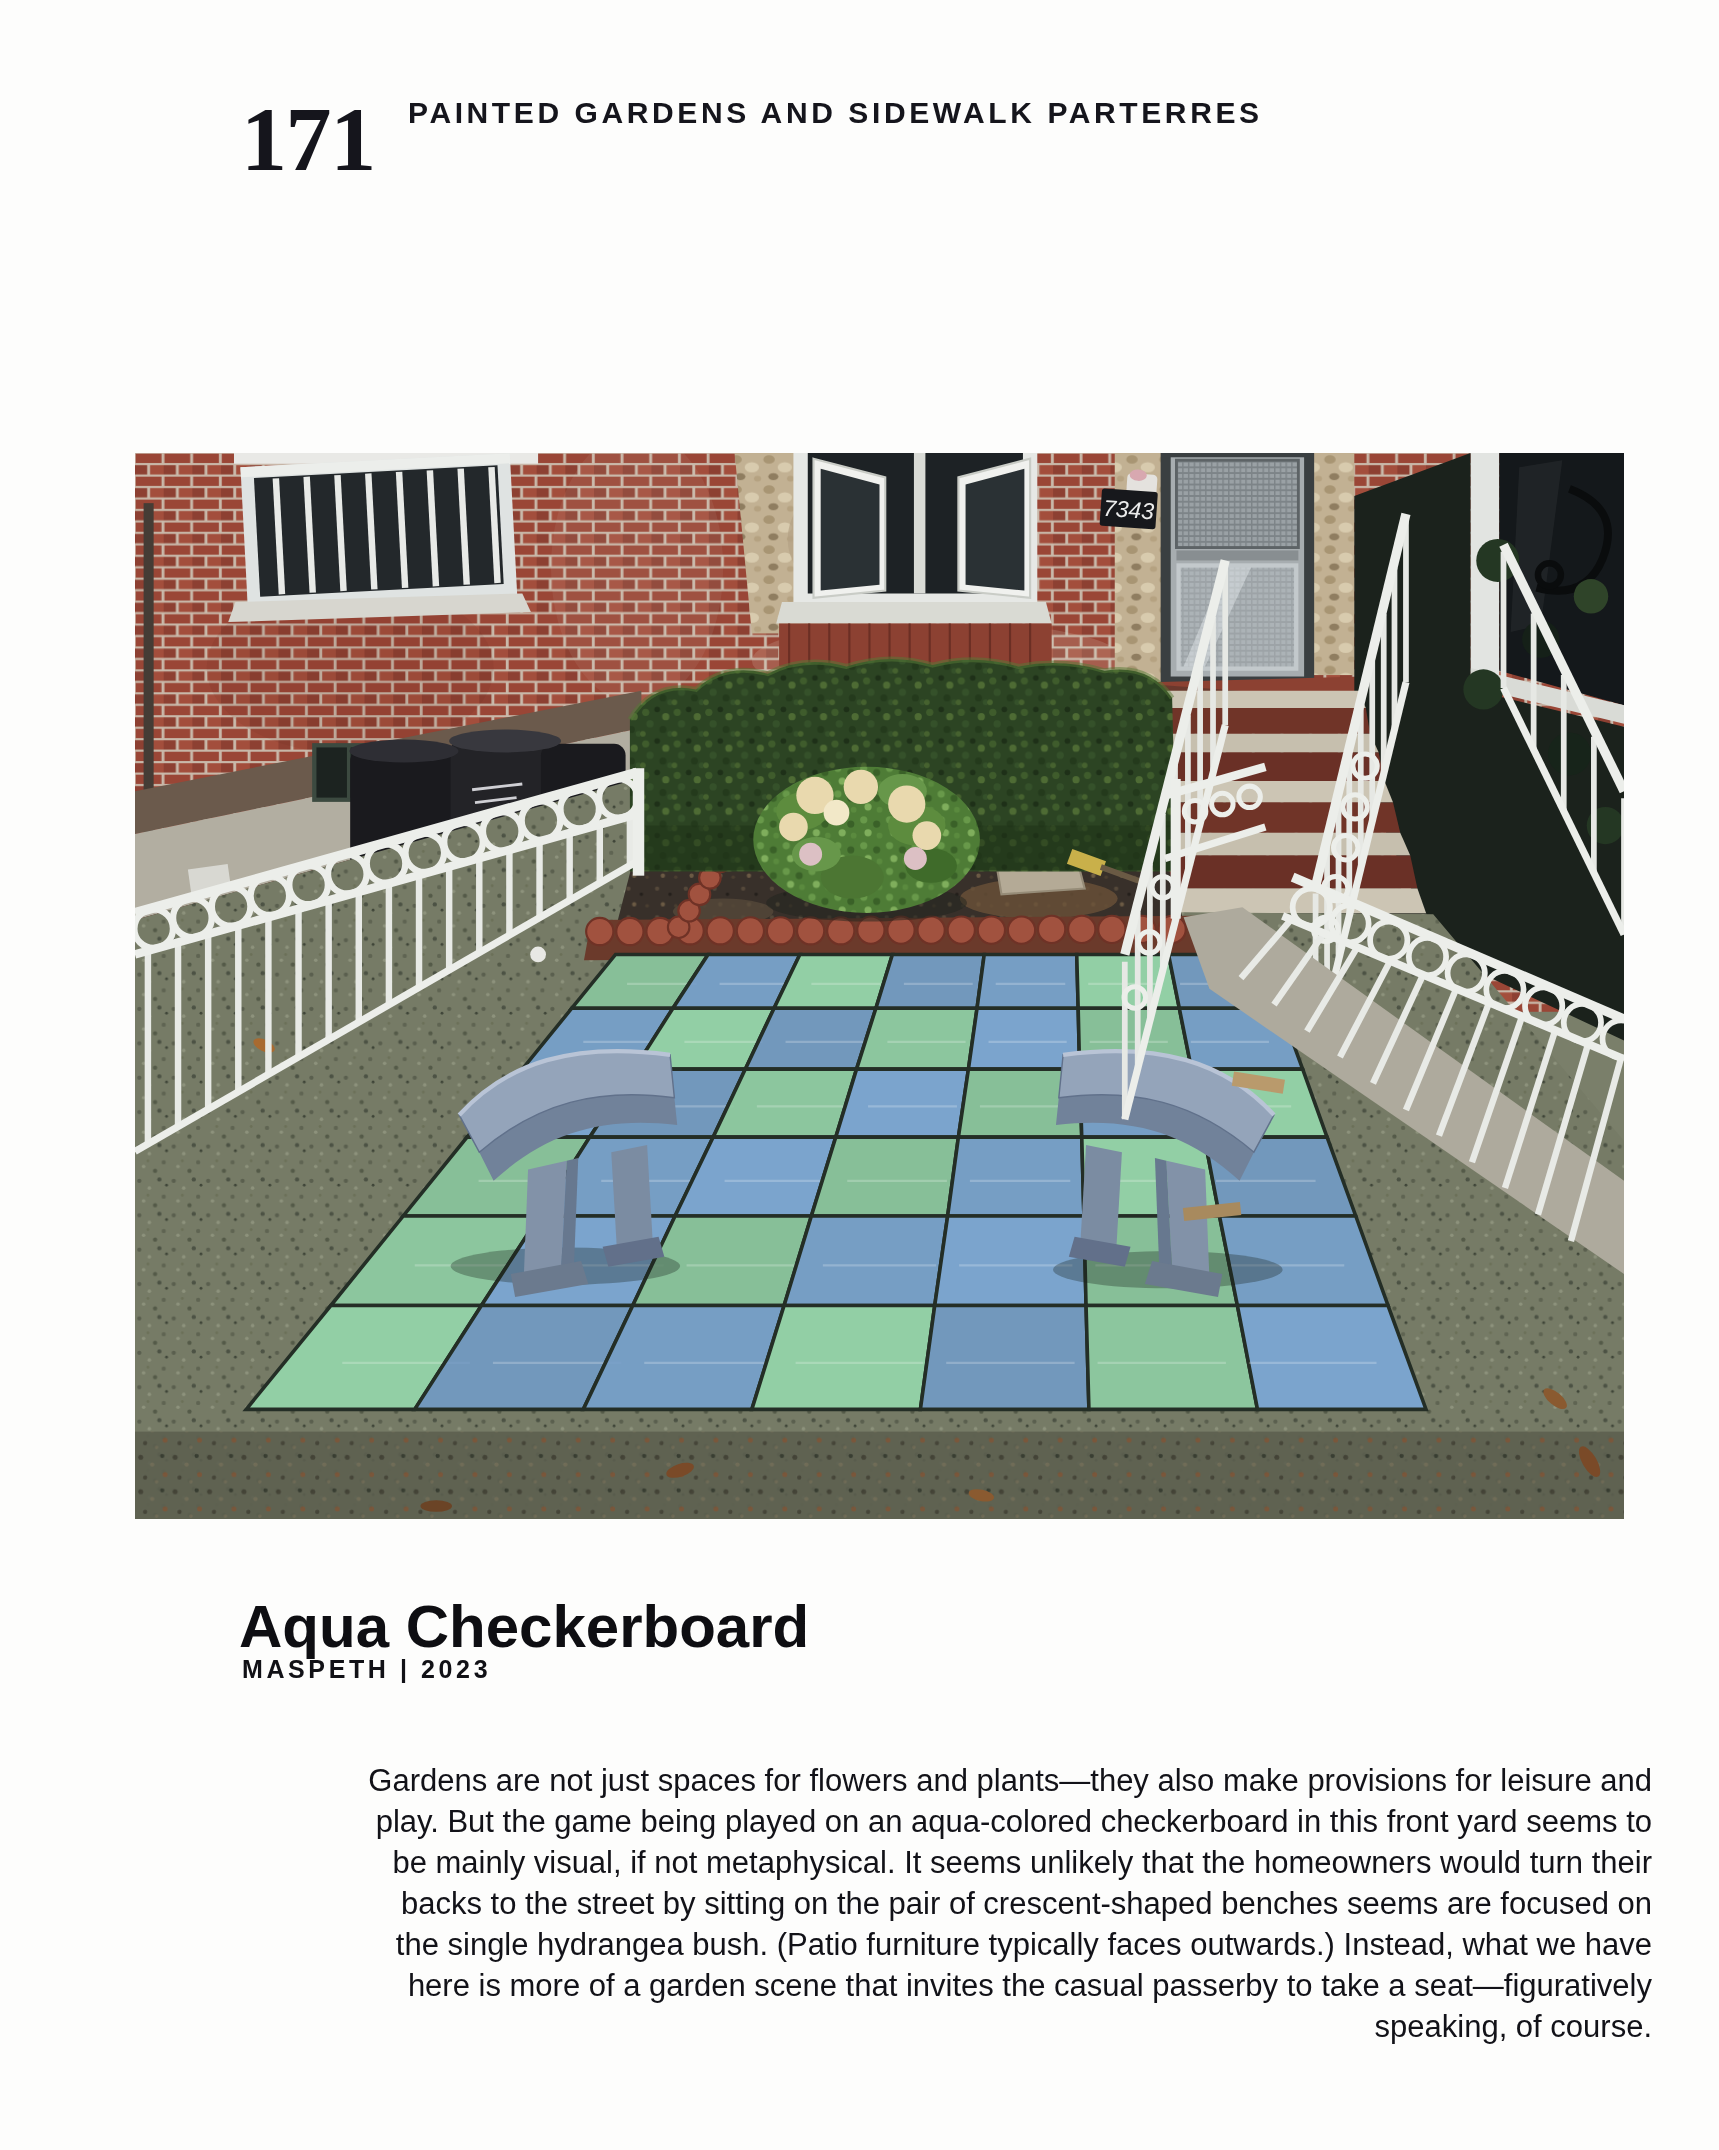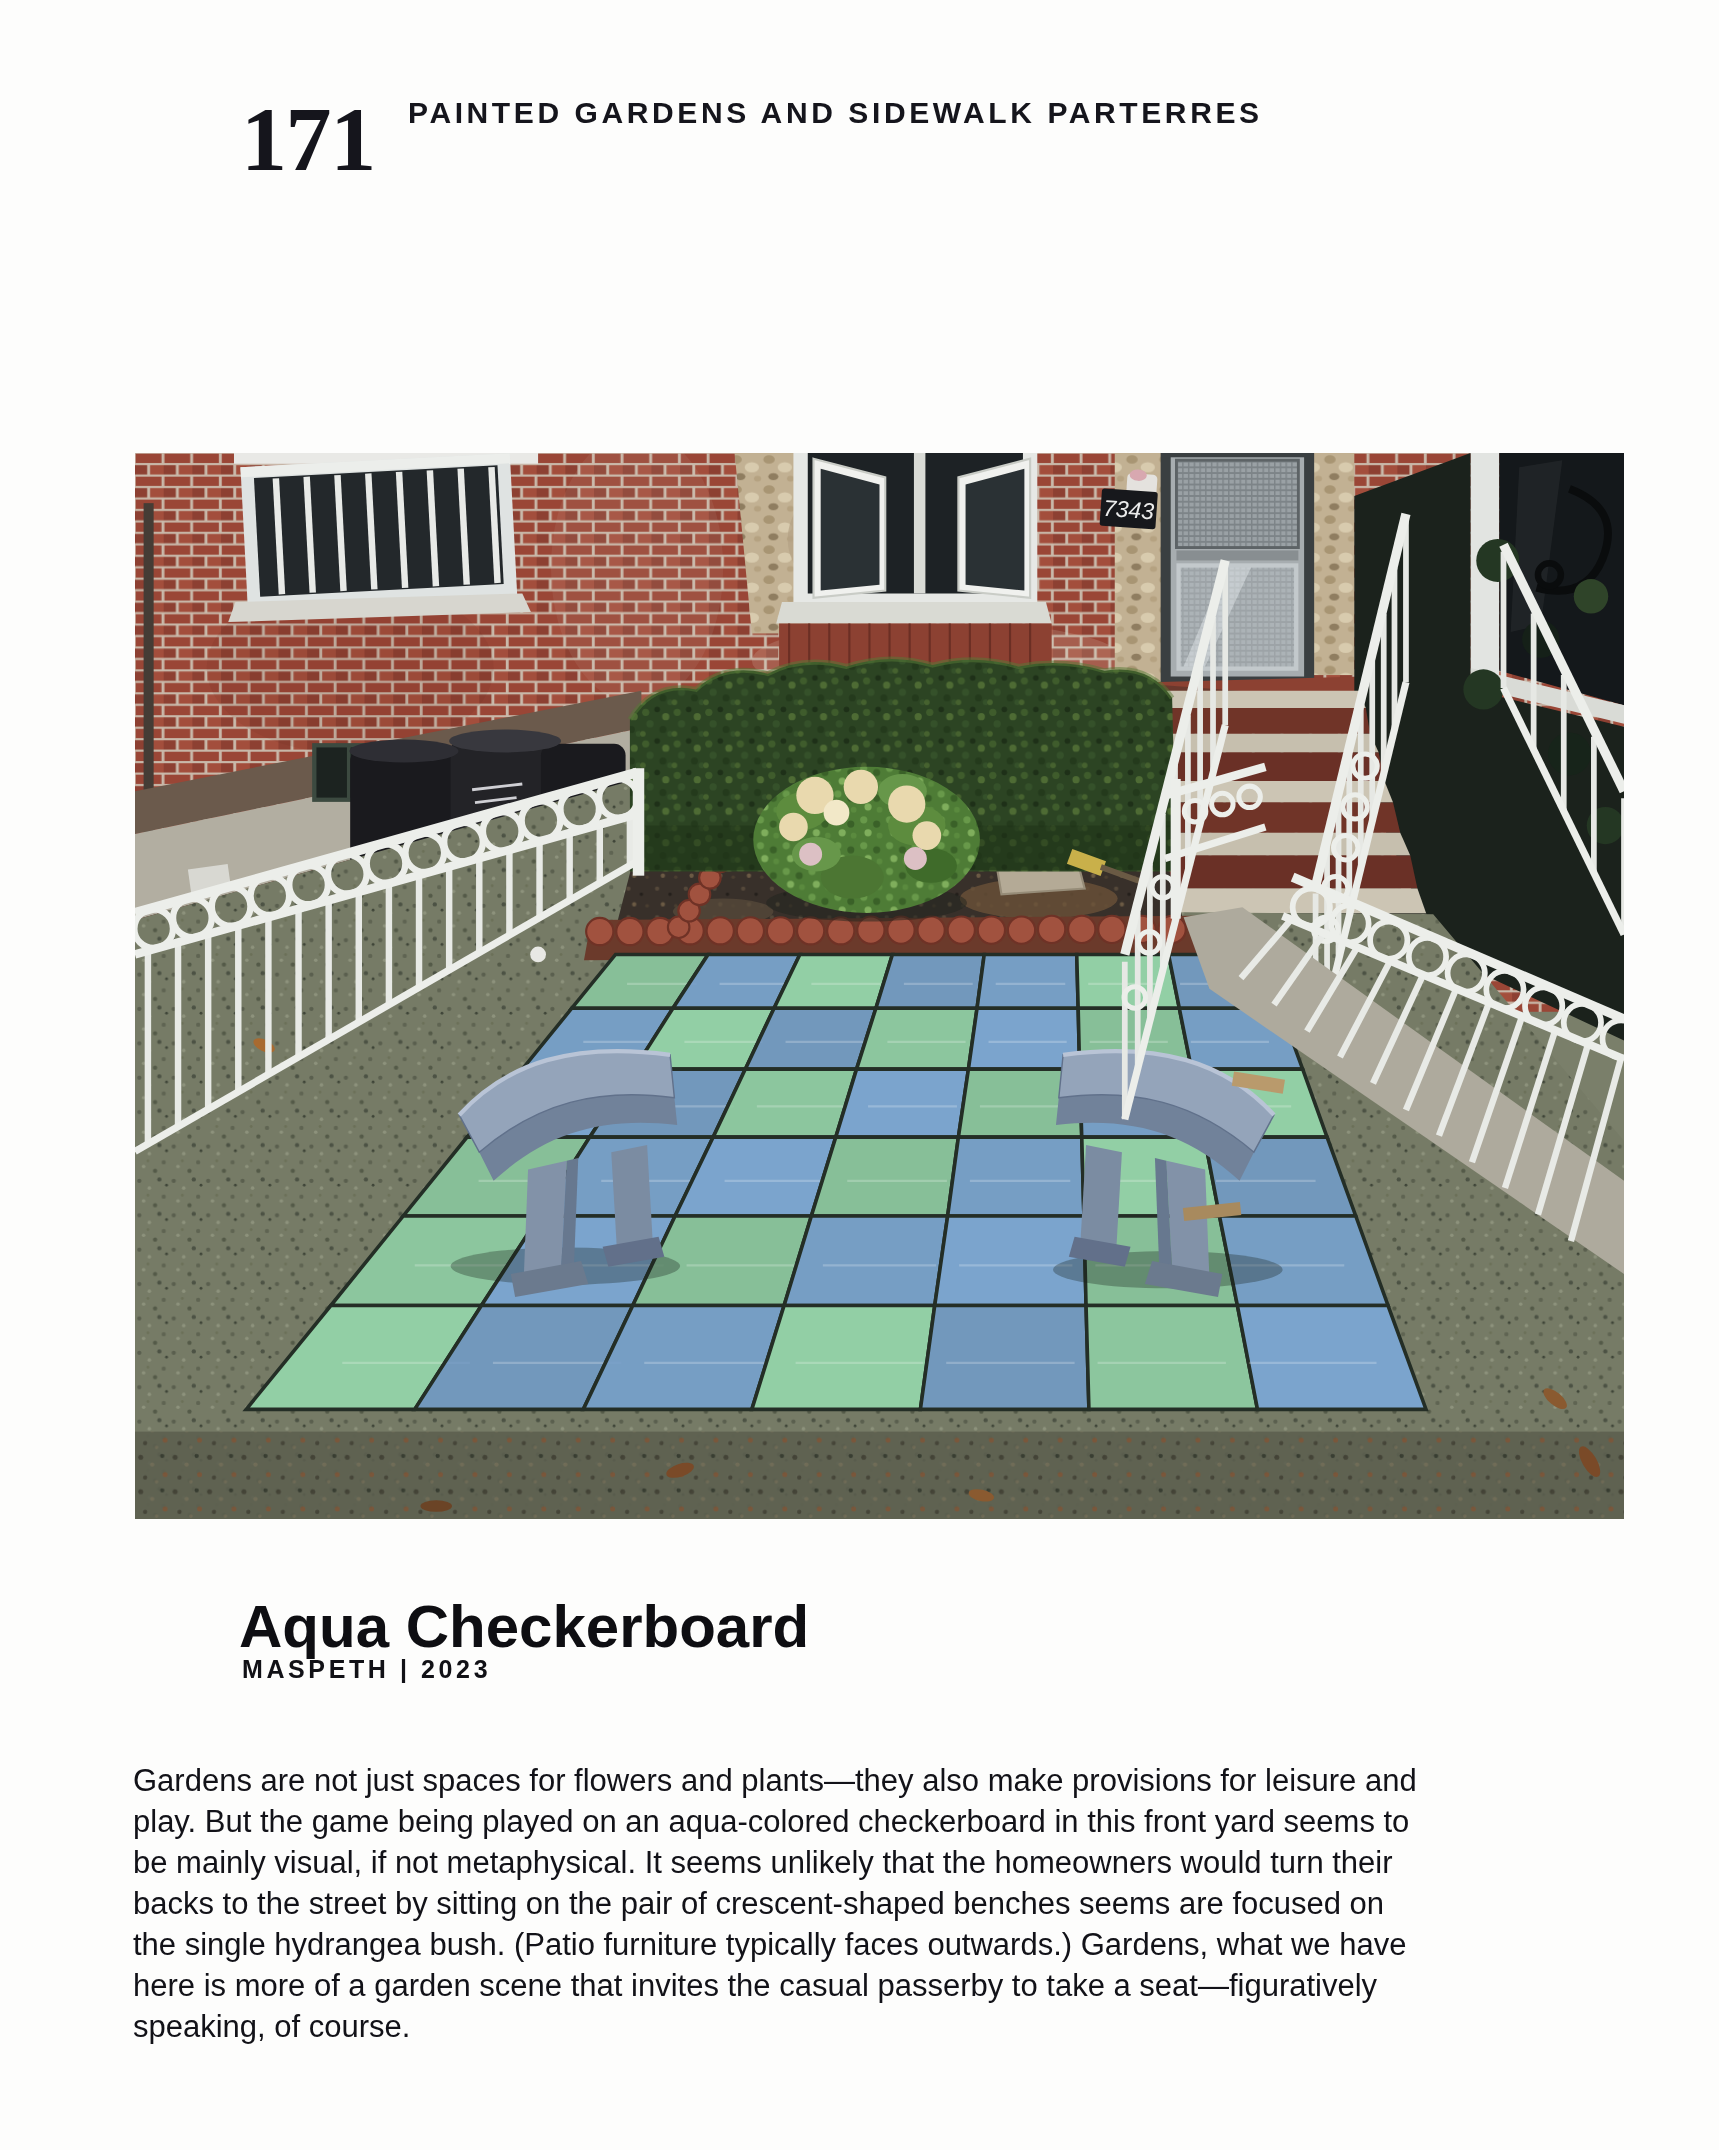--- a/index.html
+++ b/index.html
@@ -8,21 +8,21 @@
   .abs{position:absolute;}
   .folio{left:241px;top:69px;font-family:"Liberation Serif", serif;font-weight:700;
          font-size:92px;line-height:1;color:#15151c;letter-spacing:-1.4px;margin-top:24px;}
   .running-head{left:384px;top:96px;font-size:30px;font-weight:700;letter-spacing:3.6px;
                 color:#15151c;margin-left:24px;}
   .photo-wrap{left:135px;top:453px;width:1489px;height:1066px;background:#7a7f6a;overflow:hidden;}
   .photo-wrap svg{display:block;width:100%;height:100%;}
   .cap-title{left:239px;top:1592px;font-size:60px;font-weight:700;color:#0e0e12;letter-spacing:0px;}
   .cap-detail{left:242px;top:1655px;font-size:25px;font-weight:600;letter-spacing:3.6px;color:#111116;}
   .body-copy{left:133px;top:1760px;width:1519px;font-size:31px;line-height:41px;color:#121218;}
-  .body-copy div{white-space:nowrap;}
+  .body-copy div{white-space:nowrap;text-align:right;}
 </style>
 </head>
 <body>
 
 <div class="abs folio">171</div>
 <div class="abs running-head">PAINTED GARDENS AND SIDEWALK PARTERRES</div>
 
 <figure class="abs photo-wrap" style="margin:0">
 <svg viewBox="0 0 2076 1488" preserveAspectRatio="none">
   <defs>
@@ -544,17 +544,17 @@
 </svg>
 </figure>
 
 <div class="abs cap-title">Aqua Checkerboard</div>
 <div class="abs cap-detail">MASPETH | 2023</div>
 <div class="abs body-copy">
     <div>Gardens are not just spaces for flowers and plants—they also make provisions for leisure and</div>
     <div>play. But the game being played on an aqua-colored checkerboard in this front yard seems to</div>
     <div>be mainly visual, if not metaphysical. It seems unlikely that the homeowners would turn their</div>
     <div>backs to the street by sitting on the pair of crescent-shaped benches seems are focused on</div>
-    <div>the single hydrangea bush. (Patio furniture typically faces outwards.) Gardens, what we have</div>
+    <div>the single hydrangea bush. (Patio furniture typically faces outwards.) Instead, what we have</div>
     <div>here is more of a garden scene that invites the casual passerby to take a seat—figuratively</div>
     <div>speaking, of course.</div>
   </div>
 
 
 </body></html>

